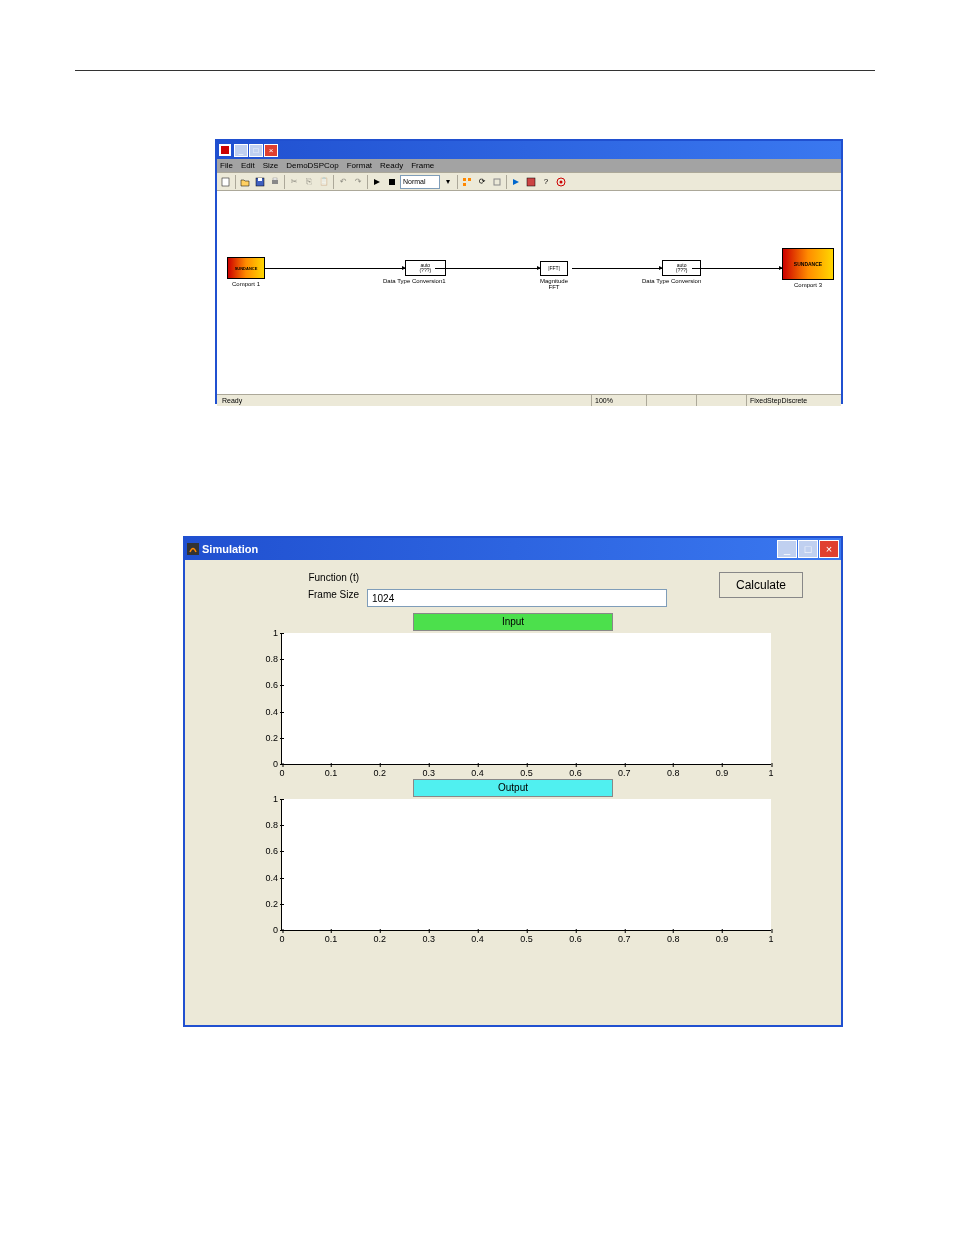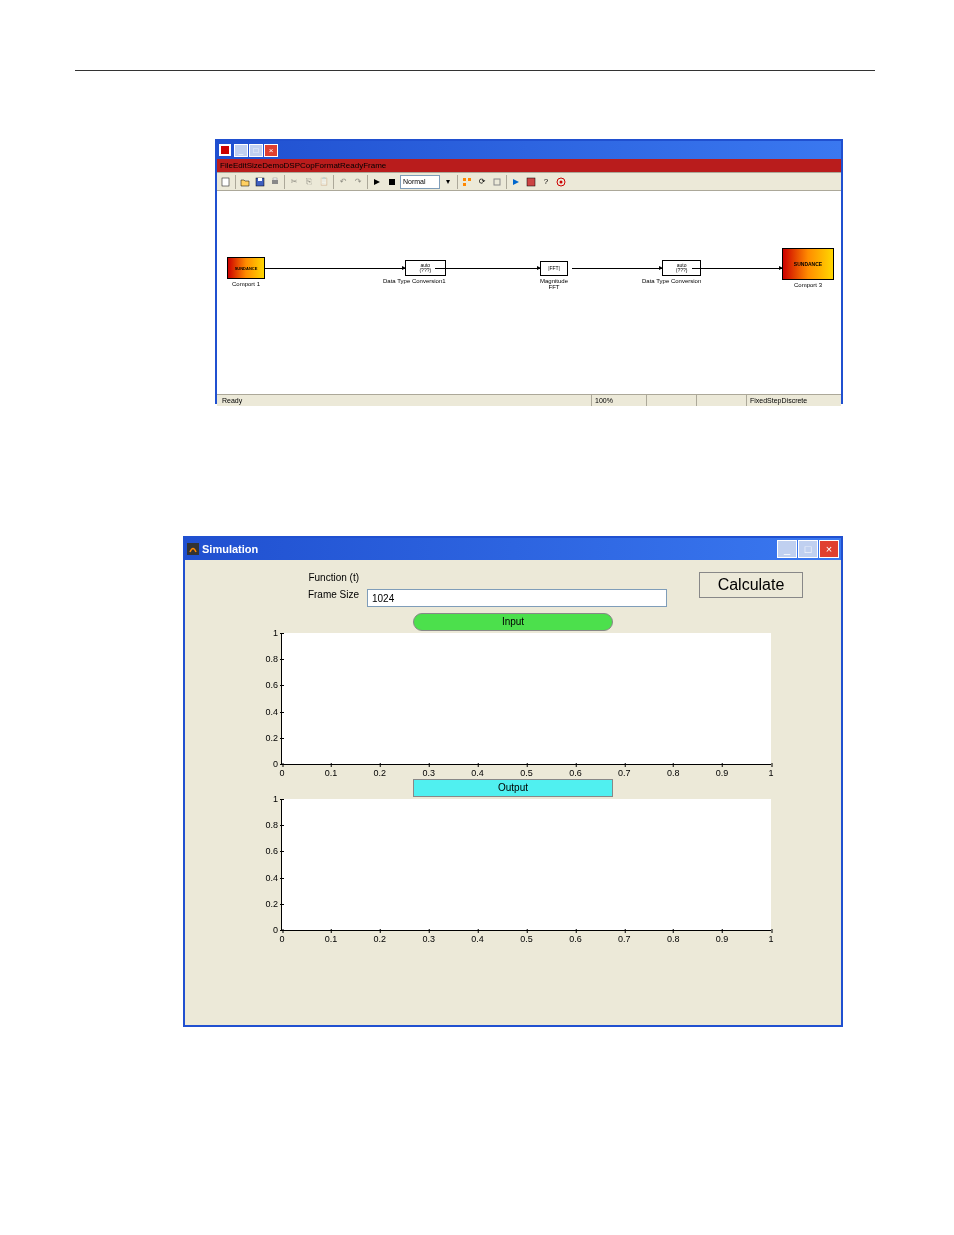--- a/index.html
+++ b/index.html
@@ -7,21 +7,21 @@
 .hr-top { position: absolute; top: 70px; left: 75px; width: 800px; border-top: 1px solid #333; }
 
 
 .win1 { position: absolute; top: 139px; left: 215px; width: 628px; height: 265px; border: 2px solid #2050d0; background: #fff; }
 .titlebar { display: flex; align-items: center; background: linear-gradient(to right, #2050d0, #3a78f0); color: #fff; height: 18px; padding: 0 2px; font-size: 9px; }
 .titlebar-icon { width: 12px; height: 12px; margin-right: 3px; display: inline-flex; }
 .titlebar-text { flex: 1; font-weight: bold; }
 .winbtns { display: flex; gap: 1px; }
 .winbtn { width: 14px; height: 13px; background: #c0d0f0; border: 1px solid #fff; font-size: 8px; text-align: center; line-height: 11px; cursor: pointer; }
 .winbtn.close { background: #e04030; color: #fff; }
-.menubar { display: flex; background: #b91c1c; height: 14px; padding: 0 3px; gap: 0; font-size: 8px; align-items: center; color: #000; border-bottom: 1px solid #aca899; }
+.menubar { display: flex; background: #a3a3a3; height: 14px; padding: 0 3px; gap: 8px; font-size: 8px; align-items: center; color: #000; border-bottom: 1px solid #aca899; }
 .menuitem { cursor: pointer; }
 .toolbar { display: flex; background: #ece9d8; height: 18px; padding: 1px 2px; gap: 1px; align-items: center; border-bottom: 1px solid #aca899; font-size: 8px; }
 .tbtn { width: 14px; height: 14px; border: 1px solid #ece9d8; background: #ece9d8; display: flex; align-items: center; justify-content: center; cursor: pointer; }
 .tsep { width: 1px; height: 14px; background: #aca899; margin: 0 1px; }
 .tdd { width: 40px; height: 14px; border: 1px solid #7f9db9; background: #fff; font-size: 7px; padding: 0 2px; display: flex; align-items: center; }
 .canvas { position: relative; background: #fff; height: 203px; }
 .statusbar { display: flex; background: #ece9d8; height: 12px; border-top: 1px solid #aca899; font-size: 7px; align-items: center; }
 .statusbar > div { border-left: 1px solid #aca899; padding: 0 3px; height: 100%; display: flex; align-items: center; }
 .statusbar .st-ready { flex: 0 0 auto; border-left: none; padding: 0 5px; }
 .statusbar .st-fill { flex: 1; border-left: none; }
@@ -34,23 +34,23 @@
 .arrow-line::after { content: ''; position: absolute; right: -1px; top: -2px; border-left: 4px solid #000; border-top: 2.5px solid transparent; border-bottom: 2.5px solid transparent; }
 
 
 .win2 { position: absolute; top: 536px; left: 183px; width: 660px; height: 491px; border: 2px solid #2050d0; background: #ece9d8; }
 .win2 .titlebar { height: 22px; font-size: 11px; }
 .win2 .winbtn { width: 20px; height: 18px; font-size: 11px; line-height: 16px; }
 .content2 { padding: 12px 22px 8px 22px; position: relative; }
 .form-row { display: flex; align-items: flex-start; margin-bottom: 6px; }
 .form-label { width: 160px; text-align: right; padding-right: 8px; font-size: 10px; color: #000; }
 .form-input { border: 1px solid #7f9db9; background: #fff; font-size: 10px; padding: 2px 4px; height: 18px; flex: 0 0 300px; }
-.calc-btn { position: absolute; right: 38px; top: 12px; width: 104px; height: 26px; background: #ece9d8; border: 1px solid #888; font-size: 16px; cursor: pointer; }
+.calc-btn { position: absolute; right: 38px; top: 12px; width: 84px; height: 26px; background: #ece9d8; border: 1px solid #888; font-size: 12px; cursor: pointer; }
 .legend-bar { width: 200px; height: 18px; margin: 4px auto 2px auto; border: 1px solid #888; font-size: 10px; text-align: center; line-height: 16px; }
-.legend-input { background: #4ce04c; border-radius: 9px; }
+.legend-input { background: #4ce04c; }
 .legend-output { background: #50f0f0; }
 .chart-wrap { margin: 0 auto; width: 516px; position: relative; }
 .chart-axes { position: relative; height: 132px; border-left: 1px solid #000; border-bottom: 1px solid #000; margin-left: 26px; margin-bottom: 14px; background: #fff; }
 .ytick { position: absolute; left: -26px; width: 22px; text-align: right; font-size: 9px; color: #000; transform: translateY(-50%); }
 .ytick::after { content: ''; position: absolute; right: -6px; top: 50%; width: 4px; height: 1px; background: #000; }
 .xtick { position: absolute; bottom: -14px; font-size: 9px; color: #000; transform: translateX(-50%); }
 .xtick::before { content: ''; position: absolute; left: 50%; top: -5px; width: 1px; height: 4px; background: #000; }
 </style>
 </head>
 <body>

